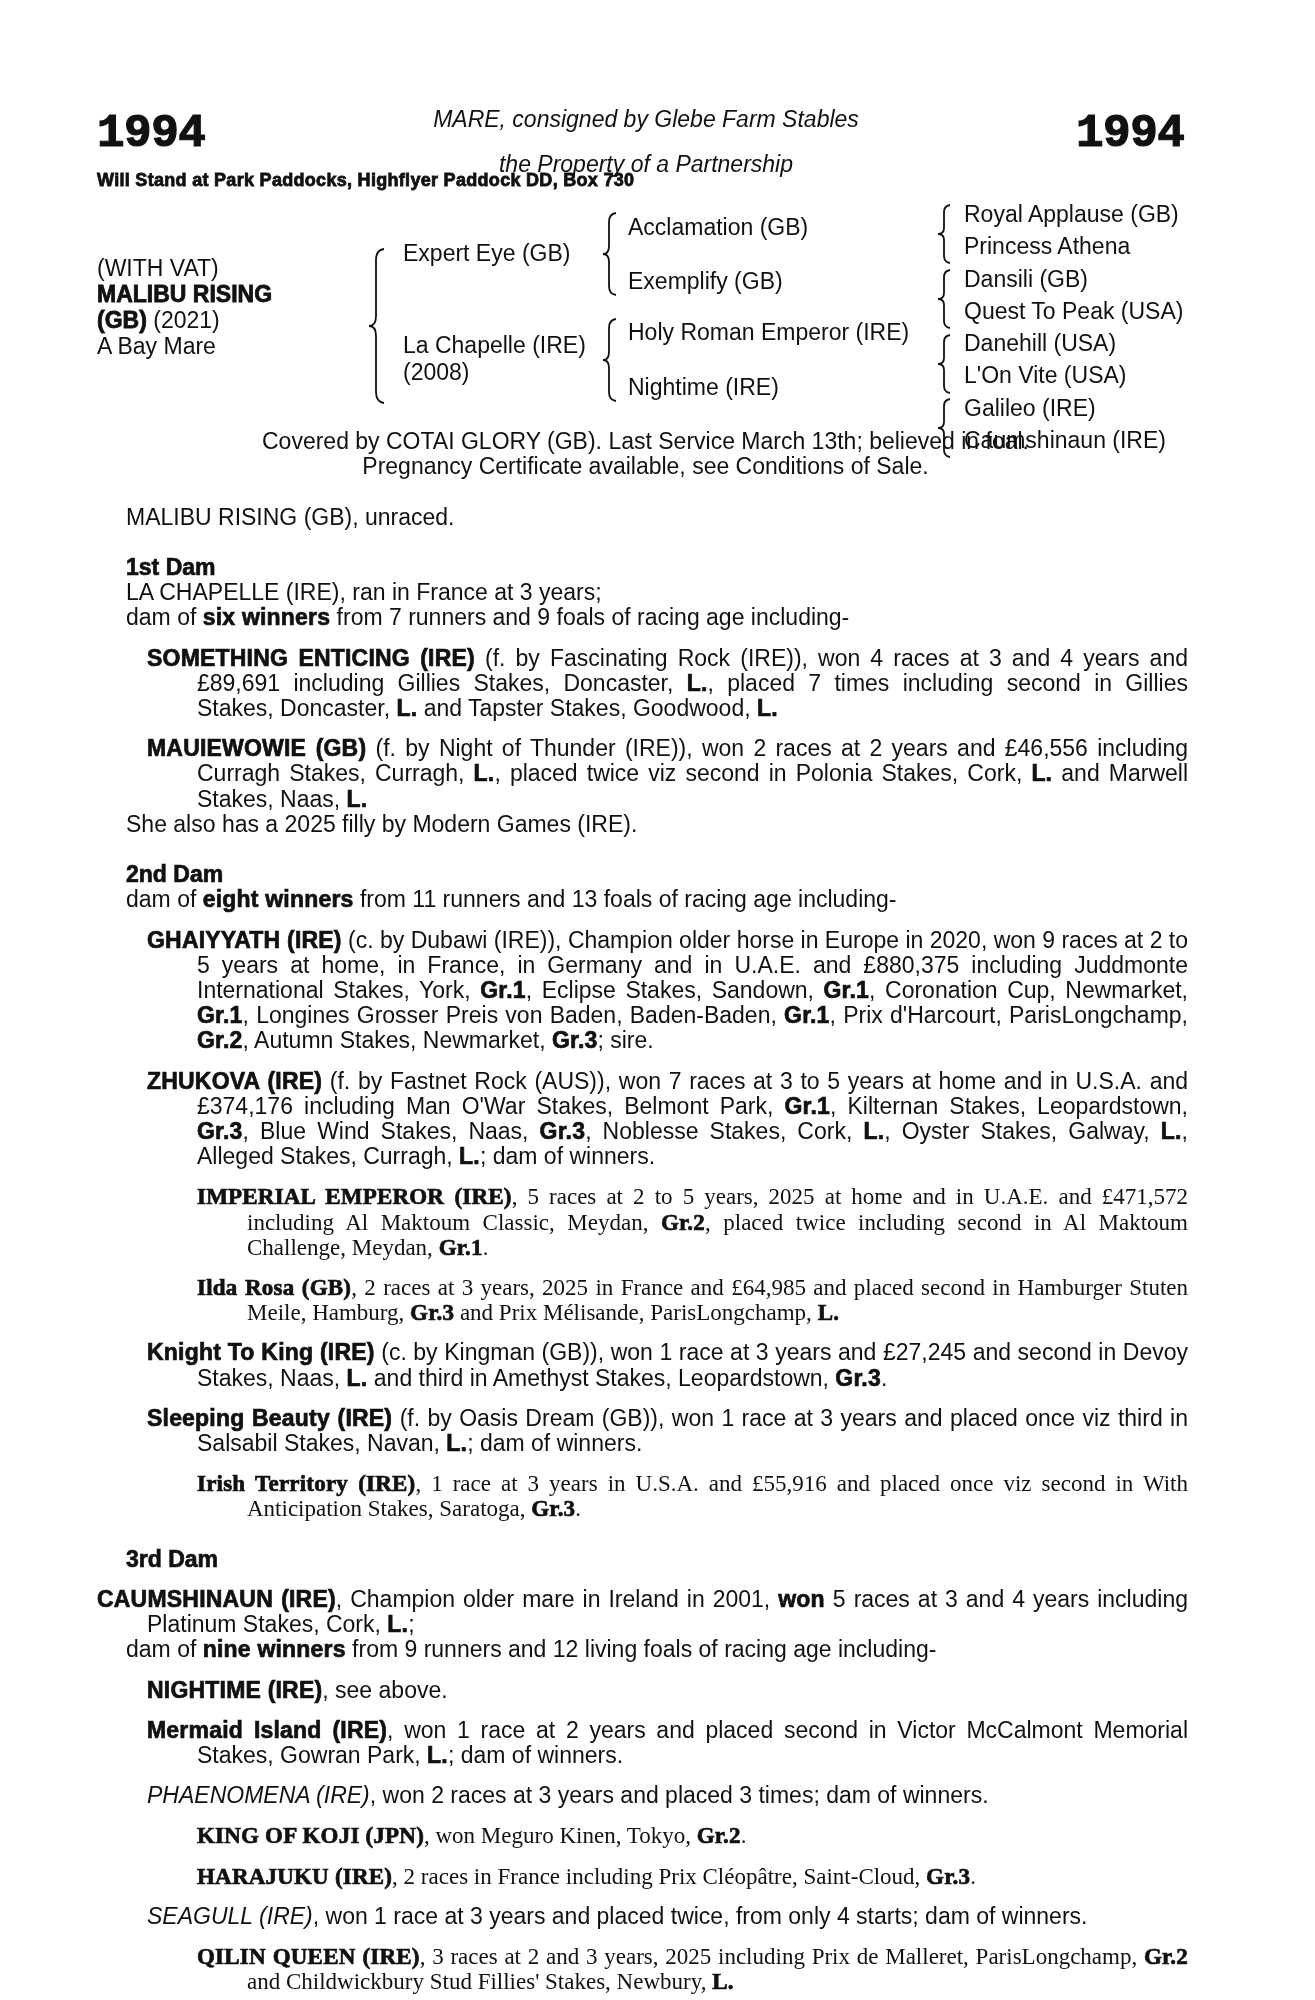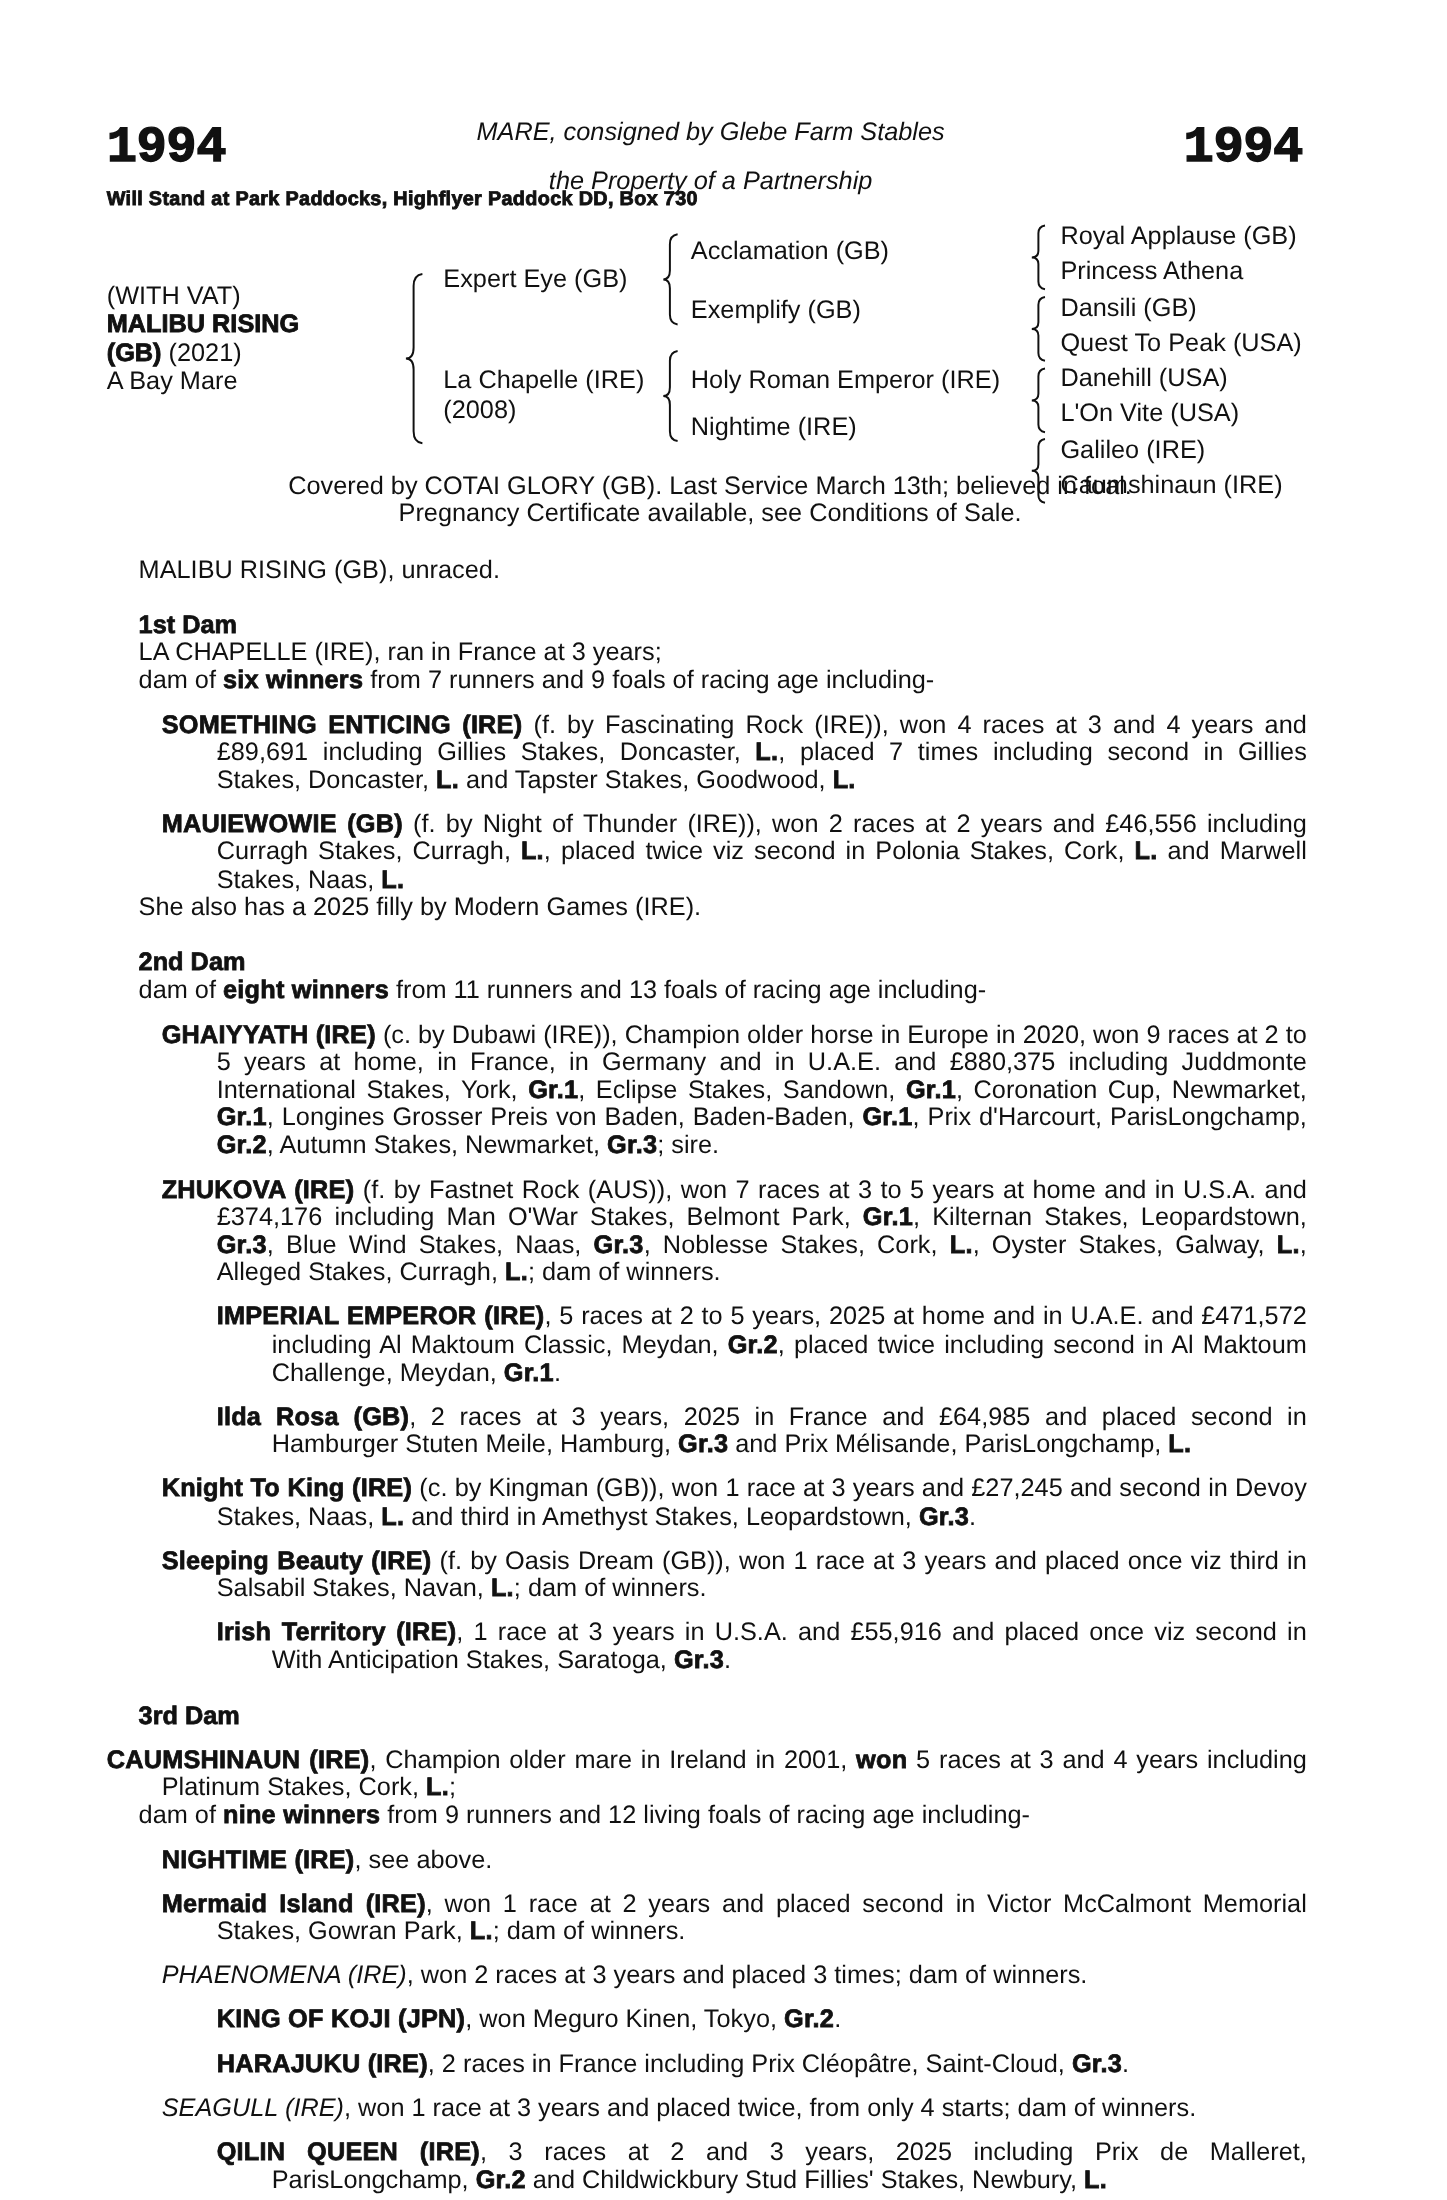--- a/index.html
+++ b/index.html
@@ -14,21 +14,21 @@
   .heavy { font-weight: 900; -webkit-text-stroke: 0.8px #111; }
   .ped-brace { position: absolute; }
   .ped-brace path { fill: none; stroke: #111; stroke-width: 1.8; }
 
   .body-text { position: absolute; left: 97px; top: 429px; width: 1091px; font-size: 23px; line-height: 25.2px; }
   .line { display: block; padding-left: 29px; }
   .para { display: block; text-align: justify; text-align-last: left; margin-top: 15px; }
   .blank { display: block; height: 25.2px; }
   .lvl0 { padding-left: 50px; text-indent: -50px; }
   .lvl1 { padding-left: 100px; text-indent: -50px; }
-  .lvl2 { padding-left: 150px; text-indent: -50px; }
+  .lvl2 { padding-left: 150px; text-indent: -50px; font-family: Liberation Serif, serif; }
   .b { font-weight: 900; -webkit-text-stroke: 0.7px #111; letter-spacing: 0.2px; }
   .i { font-style: italic; }
   .heading { font-weight: 900; -webkit-text-stroke: 0.7px #111; }
 </style>
 </head>
 <body>
 
 <div class="abs lot-num lot-left">1994</div>
 <div class="abs lot-num lot-right">1994</div>
 <div class="abs consign" style="top:78px;">MARE, consigned by Glebe Farm Stables</div>
@@ -52,21 +52,21 @@
 
   <svg class="ped-brace" style="left:600px; top:210px;" width="20" height="88">
     <path d="M16 3 Q9 4 9 12 L9 36 Q9 44 3 44 Q9 44 9 52 L9 76 Q9 84 16 85"></path>
   </svg>
   <div class="abs ped-text" style="left:628px; top:214px;">Acclamation (GB)</div>
   <div class="abs ped-text" style="left:628px; top:268px;">Exemplify (GB)</div>
 
   <svg class="ped-brace" style="left:600px; top:316px;" width="20" height="88">
     <path d="M16 3 Q9 4 9 12 L9 36 Q9 44 3 44 Q9 44 9 52 L9 76 Q9 84 16 85"></path>
   </svg>
-  <div class="abs ped-text" style="left:628px; top:332px;">Holy Roman Emperor (IRE)</div>
+  <div class="abs ped-text" style="left:628px; top:319px;">Holy Roman Emperor (IRE)</div>
   <div class="abs ped-text" style="left:628px; top:374px;">Nightime (IRE)</div>
 
   <svg class="ped-brace" style="left:936px; top:203px;" width="18" height="62">
     <path d="M14 2 Q8 3 8 9 L8 25 Q8 31 2 31 Q8 31 8 37 L8 53 Q8 59 14 60"></path>
   </svg>
   <svg class="ped-brace" style="left:936px; top:268px;" width="18" height="62">
     <path d="M14 2 Q8 3 8 9 L8 25 Q8 31 2 31 Q8 31 8 37 L8 53 Q8 59 14 60"></path>
   </svg>
   <svg class="ped-brace" style="left:936px; top:333px;" width="18" height="62">
     <path d="M14 2 Q8 3 8 9 L8 25 Q8 31 2 31 Q8 31 8 37 L8 53 Q8 59 14 60"></path>

